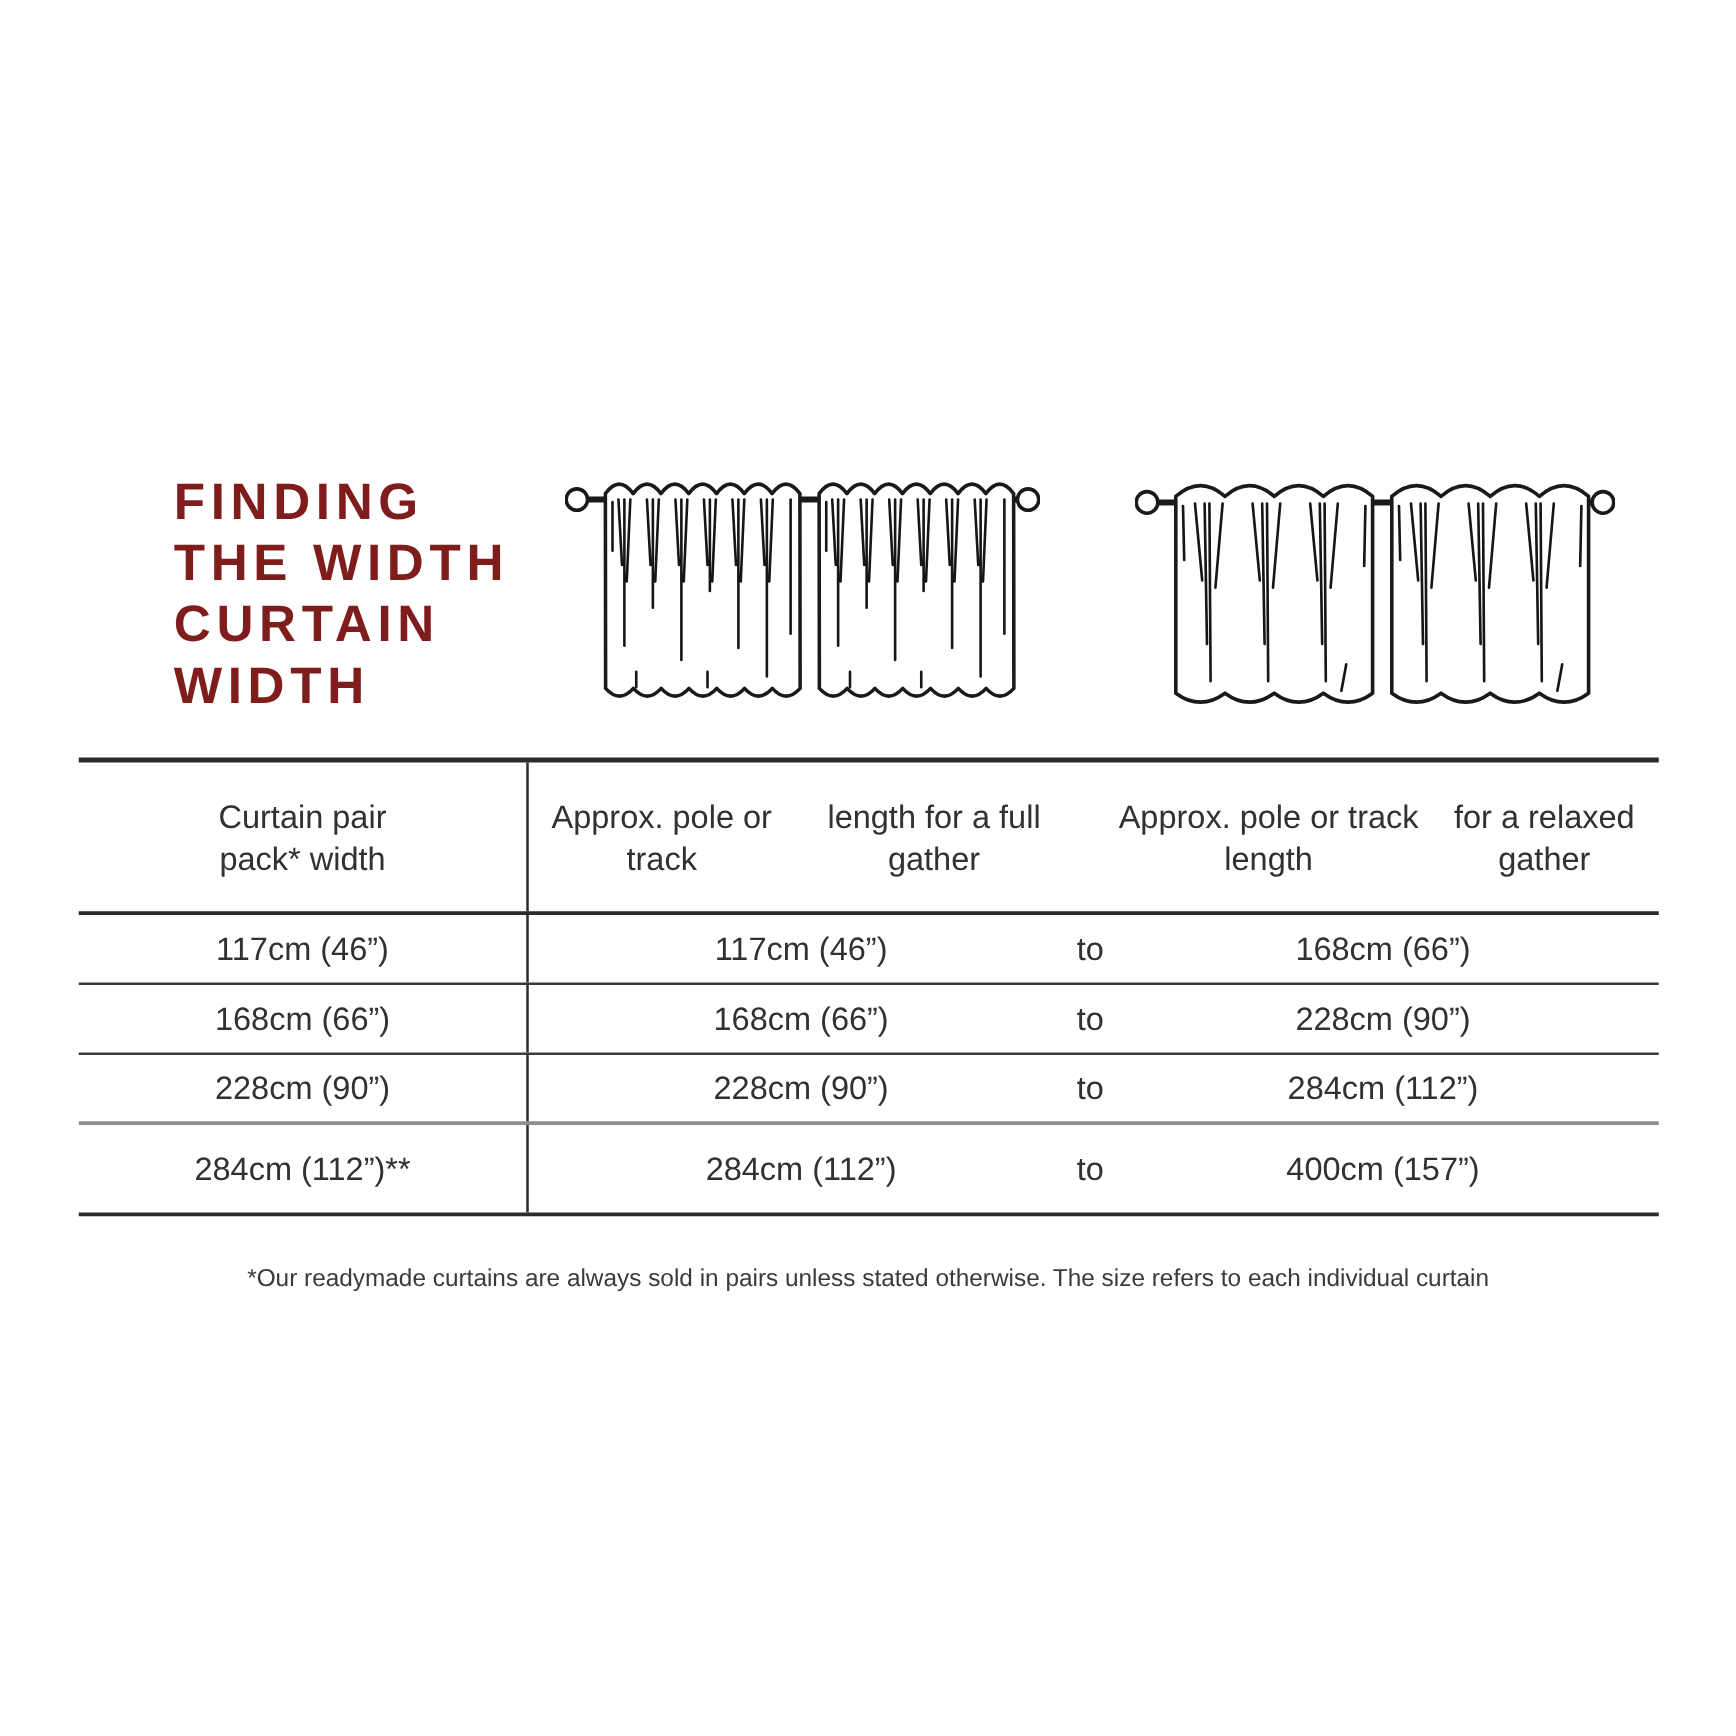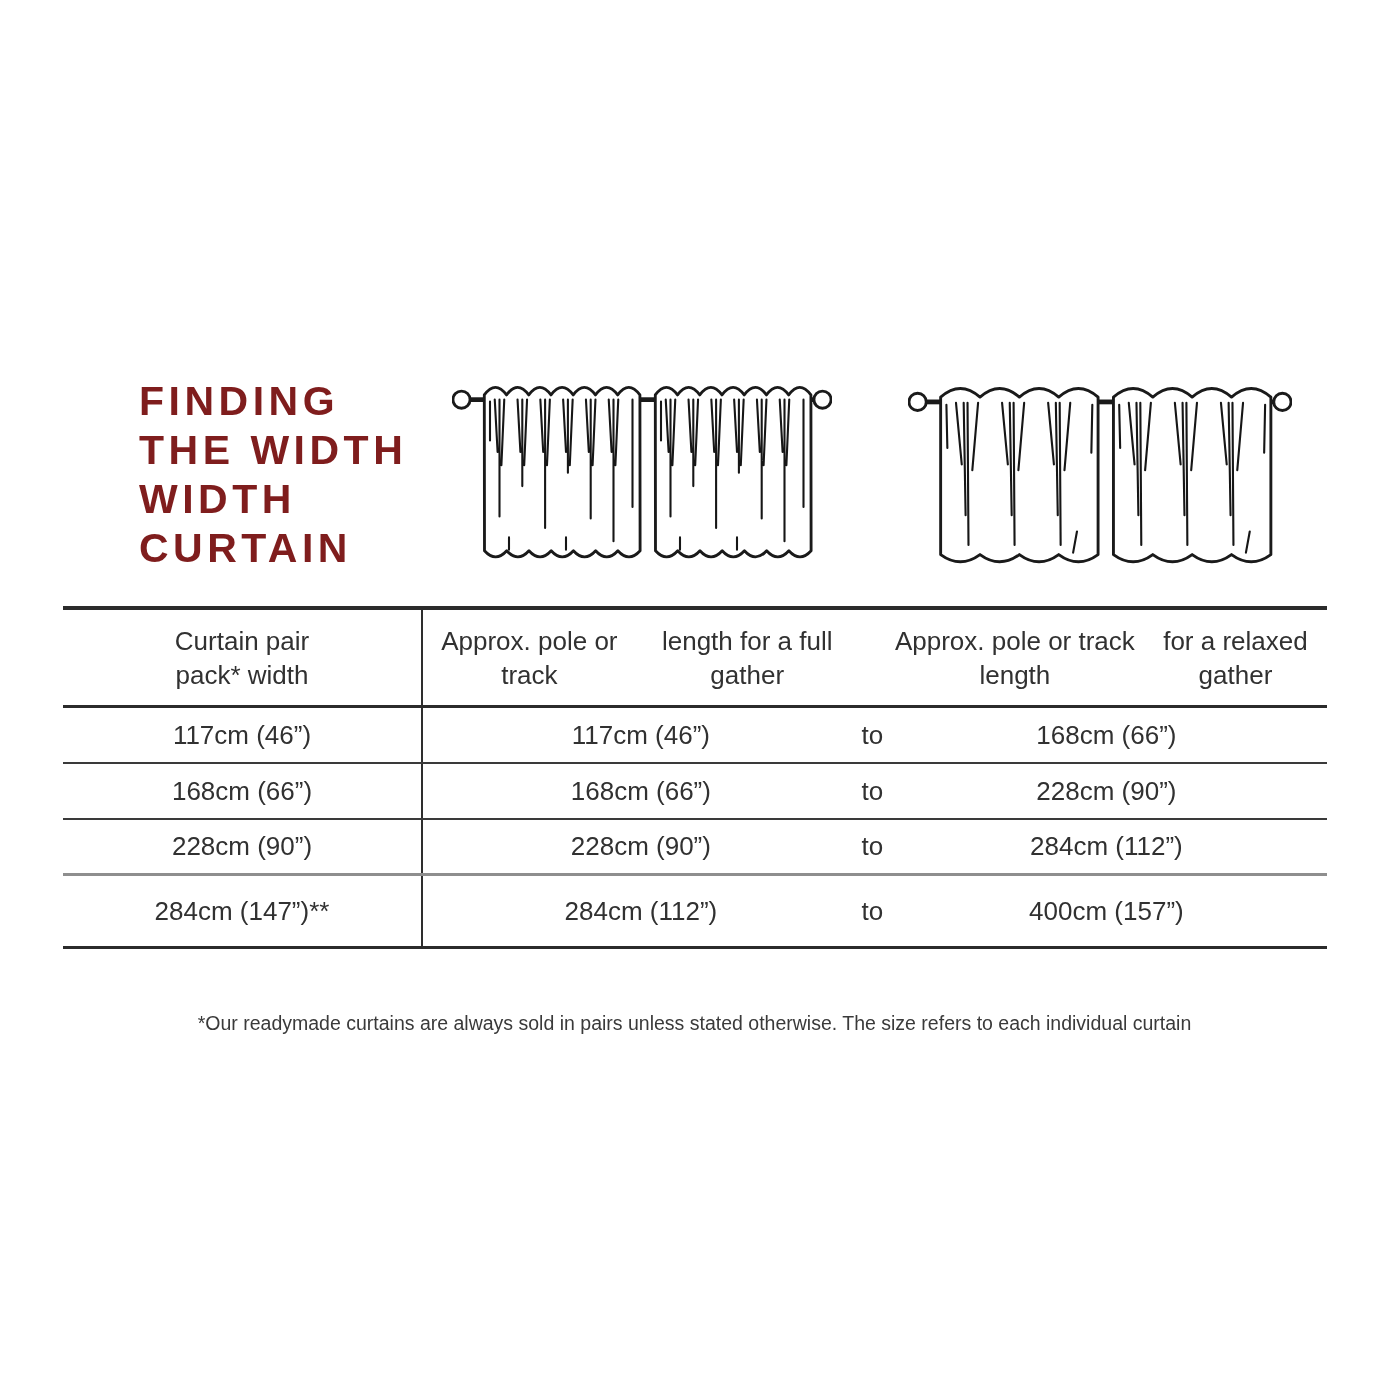--- a/index.html
+++ b/index.html
@@ -60,21 +60,21 @@
     align-items: center;
   }
   .c-rest > div {
     text-align: center;
     display: flex;
     flex-direction: row;
     align-items: center;
     justify-content: center;
     height: 100%;
   }
-  .thead { height: 98px; border-bottom: 3px solid #2b2b2b; line-height: 34px; }
+  .thead { height: 122px; border-bottom: 3px solid #2b2b2b; line-height: 34px; }
   .thead .c-pack span, .thead .c-rest span { display: block; }
   .drow { height: 56px; }
   .drow.sep { border-bottom: 2px solid #3a3a3a; }
   .drow.gray-sep { border-bottom: 3px solid #8e8e8e; }
   .drow.last { height: 70px; }
 
   
   .footnote {
     position: absolute;
     left: 0;
@@ -93,22 +93,22 @@
   .finial { fill: #ffffff; stroke: #1a1a1a; stroke-width: 3; }
 </style>
 </head>
 <body>
 
 <div class="canvas">
 
   <h1 class="title">
     <span>FINDING</span>
     <span>THE WIDTH</span>
+    <span>CURTAIN</span>
     <span>WIDTH</span>
-    <span>CURTAIN</span>
   </h1>
 
   <div class="illus illus-full">
     <svg viewBox="0 0 400 210" xmlns="http://www.w3.org/2000/svg">
       <defs>
         <g id="fgpanel">
           <path class="curtain-outline" d="M34,22
             q11.7,-16 23.4,0 q11.7,-16 23.4,0 q11.7,-16 23.4,0 q11.7,-16 23.4,0 q11.7,-16 23.4,0 q11.7,-16 23.4,0 q11.7,-16 23.4,0
             L198,186
             q-11.7,13 -23.4,0 q-11.7,13 -23.4,0 q-11.7,13 -23.4,0 q-11.7,13 -23.4,0 q-11.7,13 -23.4,0 q-11.7,13 -23.4,0 q-11.7,13 -23.4,0
@@ -203,21 +203,21 @@
     <div class="trow drow gray-sep">
       <div class="c-pack">228cm (90”)</div>
       <div class="c-rest">
         <div>228cm (90”)</div>
         <div>to</div>
         <div>284cm (112”)</div>
       </div>
     </div>
 
     <div class="trow drow last">
-      <div class="c-pack">284cm (147”)**</div>
+      <div class="c-pack">284cm (112”)**</div>
       <div class="c-rest">
         <div>284cm (112”)</div>
         <div>to</div>
         <div>400cm (157”)</div>
       </div>
     </div>
 
   </div>
 
   <div class="footnote">

